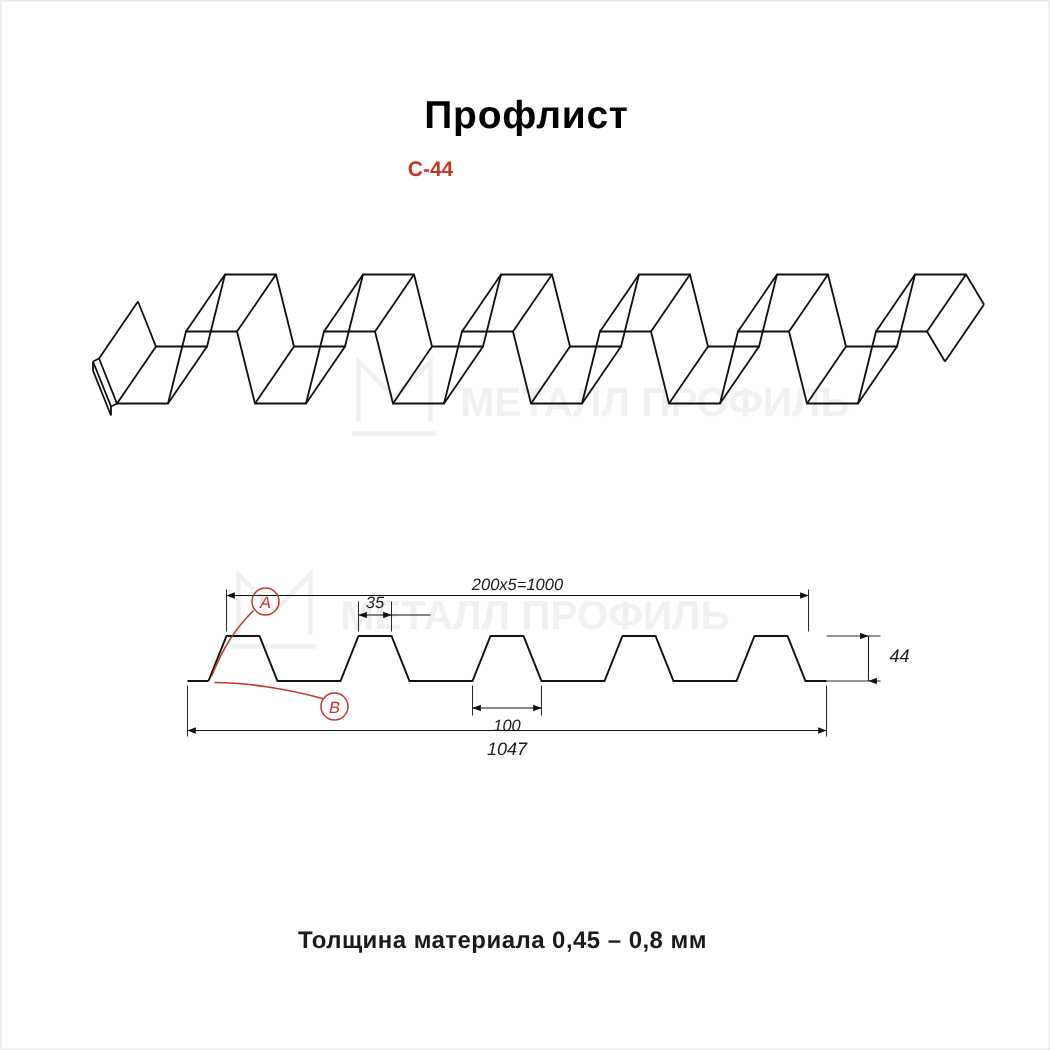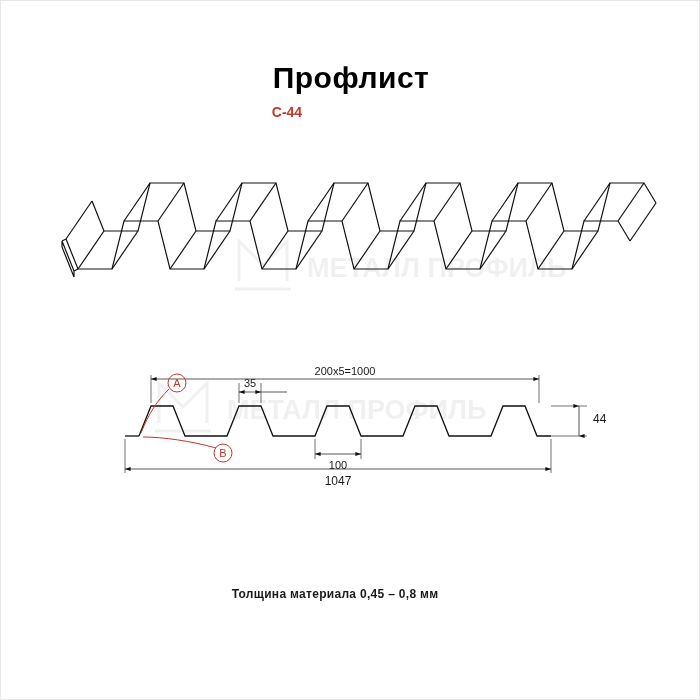--- a/index.html
+++ b/index.html
@@ -21,59 +21,60 @@
     height: 700px;
     box-sizing: border-box;
     border: 1px solid #e8e8e8;
   }
   .title {
     position: absolute;
     top: 60px;
     left: 0;
     width: 700px;
     text-align: center;
-    font-size: 30px;
+    font-size: 26px;
     font-weight: bold;
     letter-spacing: 0.5px;
     color: #000;
   }
   .subtitle {
     position: absolute;
     top: 103px;
     left: 0;
     width: 572px;
     text-align: center;
     font-size: 14px;
     font-weight: bold;
     color: #c0392b;
   }
   .footer-note {
     position: absolute;
-    top: 586px;
+    top: 618px;
     left: 0;
     width: 668px;
     text-align: center;
-    font-size: 12px;
+    font-size: 16px;
     font-weight: bold;
     color: #1a1a1a;
     letter-spacing: 0.3px;
   }
   .iso-wrap {
     position: absolute;
     top: 160px;
     left: 45px;
     width: 610px;
     height: 160px;
   }
   .section-wrap {
     position: absolute;
-    top: 360px;
+    top: 378px;
     left: 110px;
     width: 500px;
     height: 150px;
+    font-style: italic;
   }
   .wm {
     position: absolute;
     pointer-events: none;
     opacity: 0.5;
   }
   .wm-1 { top: 218px; left: 228px; }
   .wm-2 { top: 360px; left: 148px; }
   svg { display: block; overflow: visible; }
   .dim-txt {

